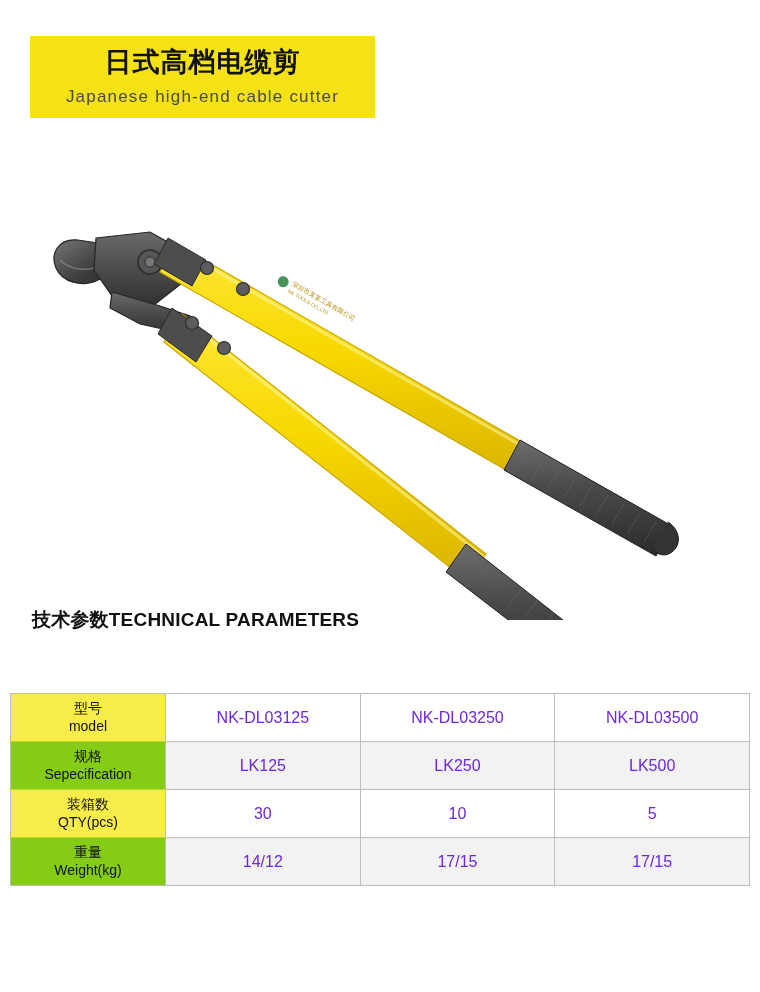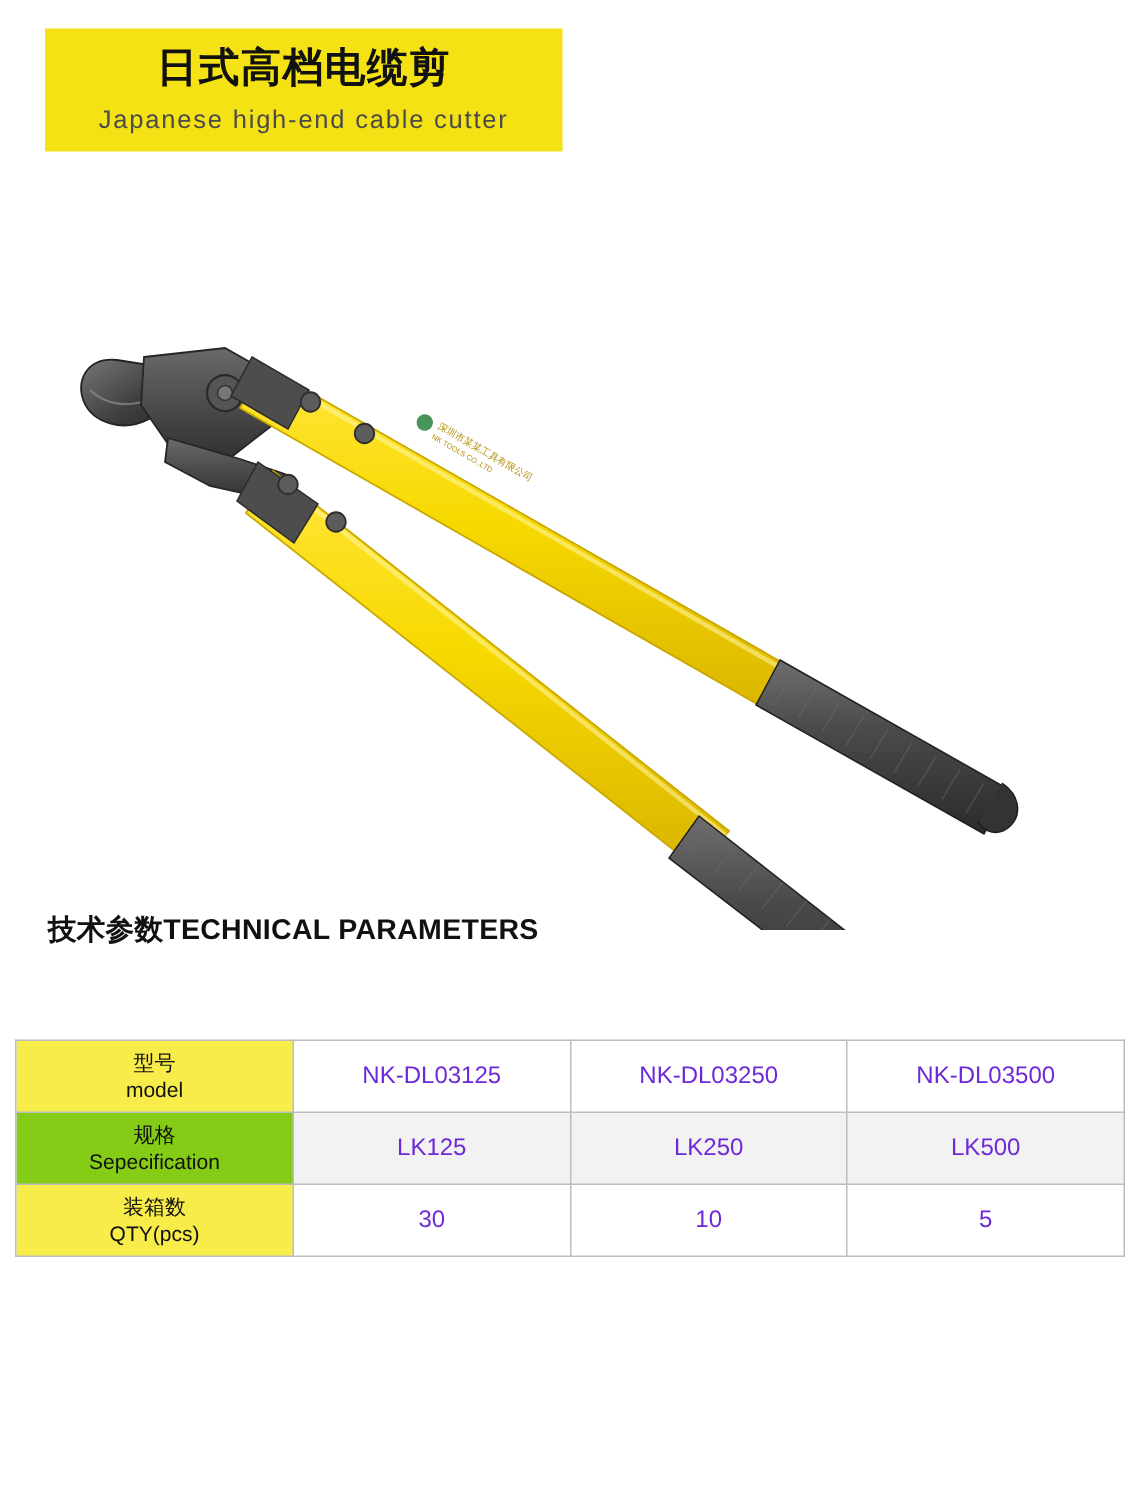--- a/index.html
+++ b/index.html
@@ -18,21 +18,21 @@
     position: relative;
     width: 760px;
     height: 992px;
     background: #ffffff;
     box-sizing: border-box;
   }
   
   .banner {
     position: absolute;
     left: 30px;
-    top: 19px;
+    top: 36px;
     width: 345px;
     height: 82px;
     background: #f5e215;
     display: flex;
     flex-direction: column;
     align-items: center;
     justify-content: center;
     box-sizing: border-box;
   }
   .banner-cn {
@@ -84,21 +84,21 @@
     border: 1px solid #bdbdbd;
     text-align: center;
     vertical-align: middle;
     font-size: 15px;
     height: 48px;
     padding: 2px 4px;
     box-sizing: border-box;
   }
   .param-table td.head {
     background: #f7ec4a;
-    width: 185px;
+    width: 155px;
     font-size: 14px;
     line-height: 1.25;
     color: #111111;
   }
   .param-table tr.alt td {
     background: #f2f2f2;
   }
   .param-table tr.alt td.head {
     background: #84cc16;
   }
@@ -247,17 +247,26 @@
       </tr>
       <tr>
         <td class="head">
           <span class="head-line">装箱数</span>
           <span class="head-line">QTY(pcs)</span>
         </td>
         <td class="val">30</td>
         <td class="val">10</td>
         <td class="val">5</td>
       </tr>
+      <tr class="alt">
+        <td class="head">
+          <span class="head-line">重量</span>
+          <span class="head-line">Weight(kg)</span>
+        </td>
+        <td class="val">14/12</td>
+        <td class="val">17/15</td>
+        <td class="val">17/15</td>
+      </tr>
     </tbody>
   </table>
 
   <div class="edge"></div>
 </div>
 
 </body></html>

